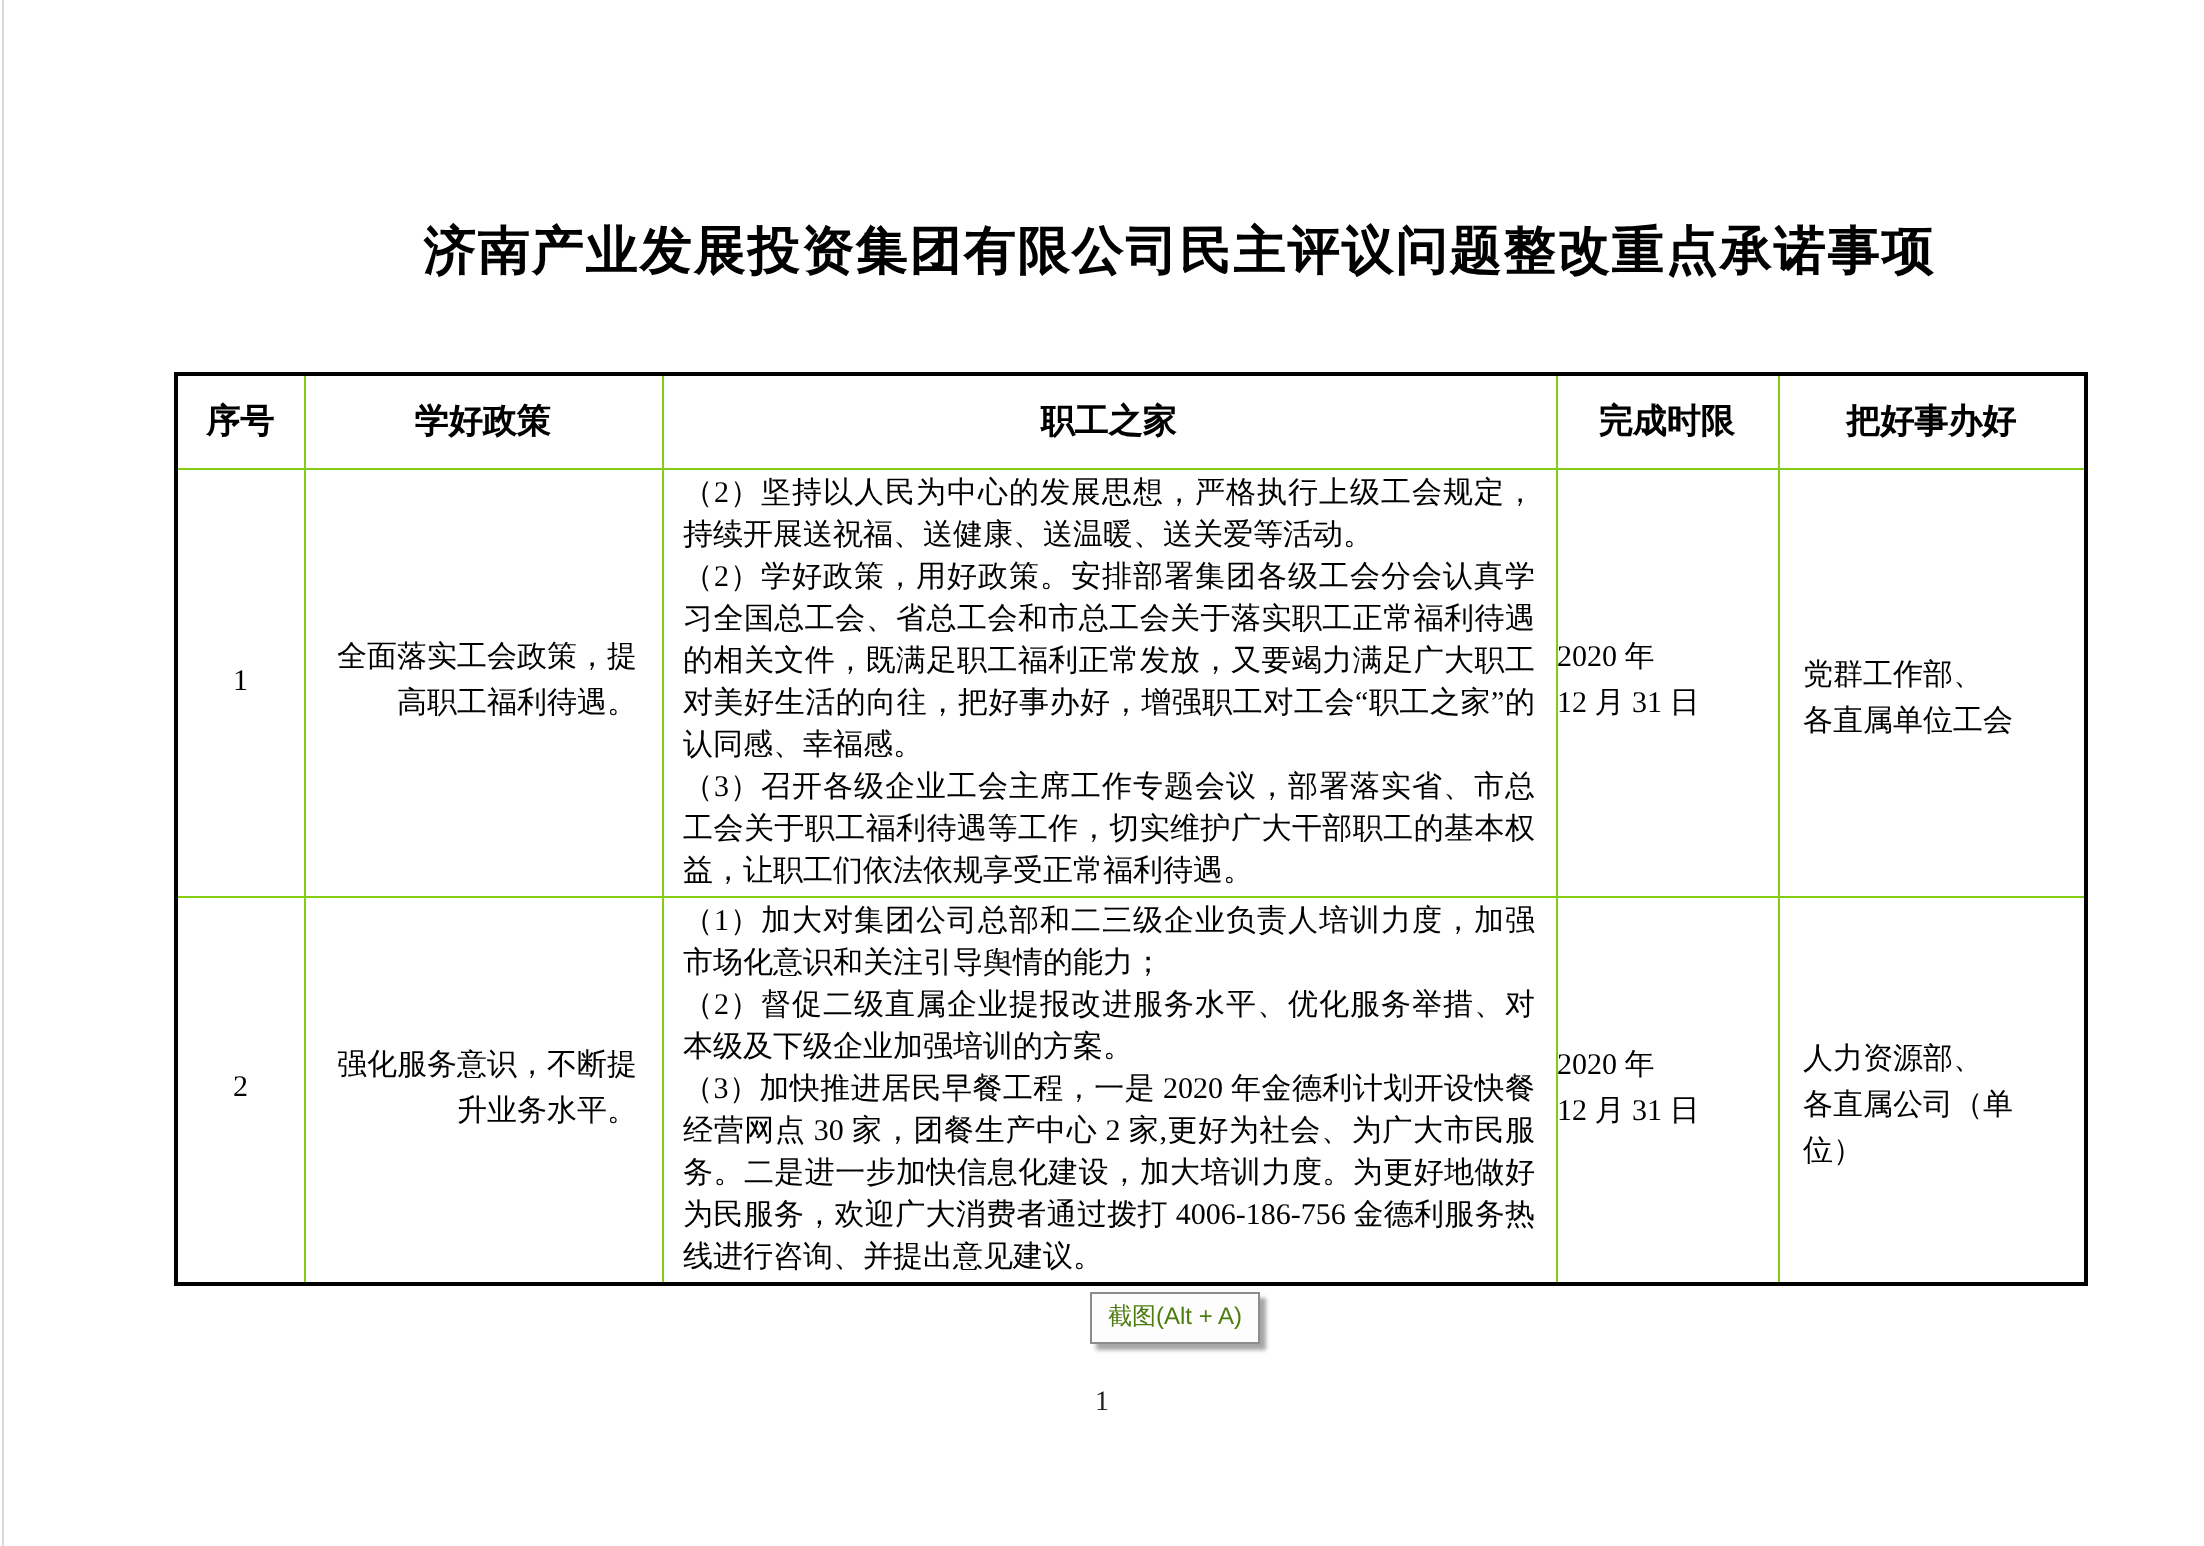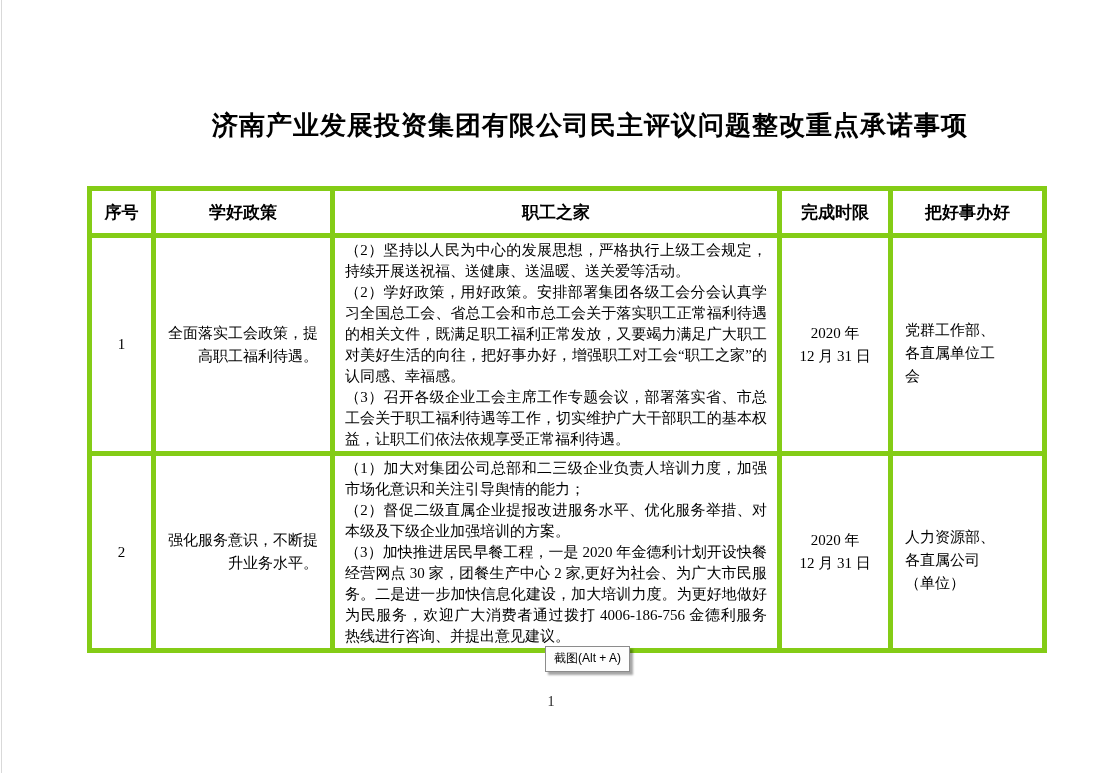--- a/index.html
+++ b/index.html
@@ -25,21 +25,21 @@
     color: #000;
     margin-left: 39px;
   }
   table.doc-table {
     position: absolute; left: 87px; top: 186px;
     width: 955px;
     border-collapse: collapse;
     table-layout: fixed;
   }
   table.doc-table th, table.doc-table td {
-    border: 5px solid #84cc16;
+    border: 1px solid #84cc16;
   }
   table.doc-table { border: 2px solid #000; }
   thead tr { height: 47px; }
   th {
     font-family: "Liberation Sans", sans-serif;
     font-weight: bold;
     font-size: 17px;
     text-align: center;
     vertical-align: middle;
   }
@@ -49,33 +49,33 @@
     vertical-align: middle;
   }
   td.c-no { text-align: center; }
   td.c-goal { text-align: right; padding: 0 12px; line-height: 23px; }
   td.c-measures {
     vertical-align: top;
     text-align: justify;
     padding: 2px 10px 1px 10px;
   }
   td.c-measures p { margin: 0; }
-  td.c-deadline { text-align: center; white-space: pre-line; line-height: 23px; }
+  td.c-deadline { text-align: left; white-space: pre-line; line-height: 23px; }
   td.c-unit { text-align: left; padding: 17px 34px 0 12px; white-space: pre-line; line-height: 23px; }
   tr.row-1 { height: 210px; }
   tr.row-2 { height: 189px; }
 
   .screenshot-tooltip {
     position: absolute; left: 545px; top: 646px;
     background: #fdfdfd;
     border: 1px solid #8c8c8c;
     box-shadow: 3px 3px 2px rgba(0,0,0,0.35);
     font-family: "Liberation Sans", sans-serif;
     font-size: 12px;
-    color: #000000;
+    color: #4d7c0f;
     padding: 3px 8px 4px 8px;
     white-space: nowrap;
   }
   .page-number {
     position: absolute; top: 694px; left: 0; width: 1102px;
     text-align: center;
     font-size: 14px;
     color: #222;
   }
 </style>

